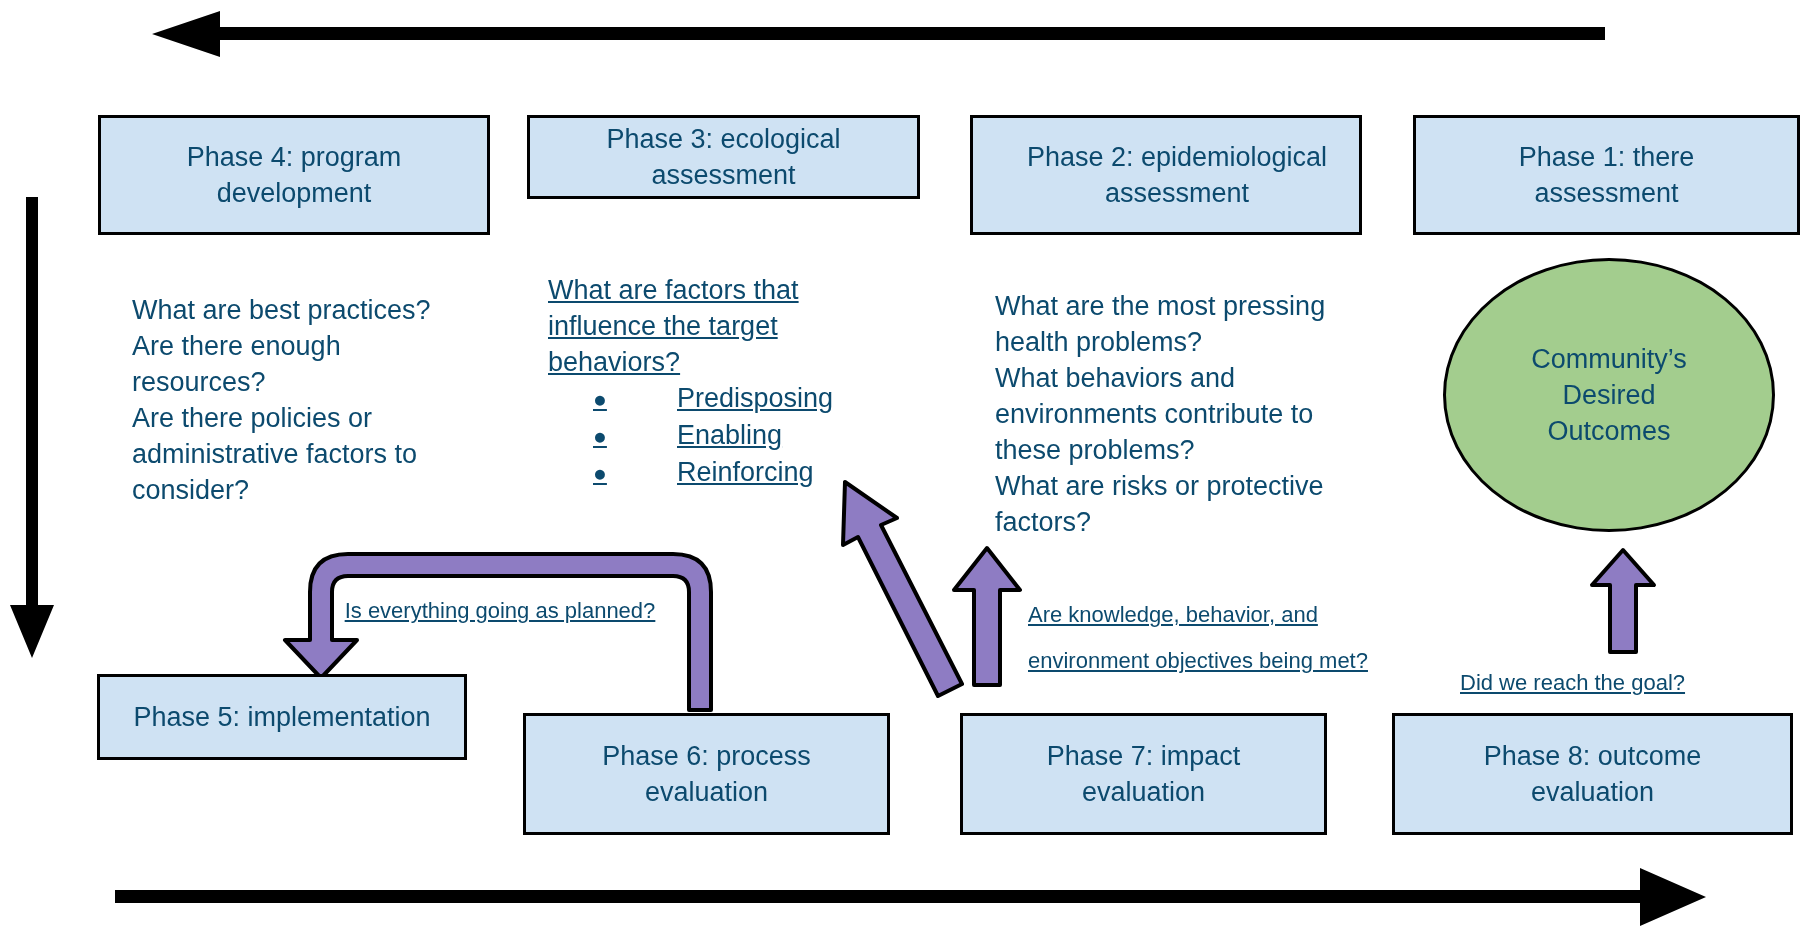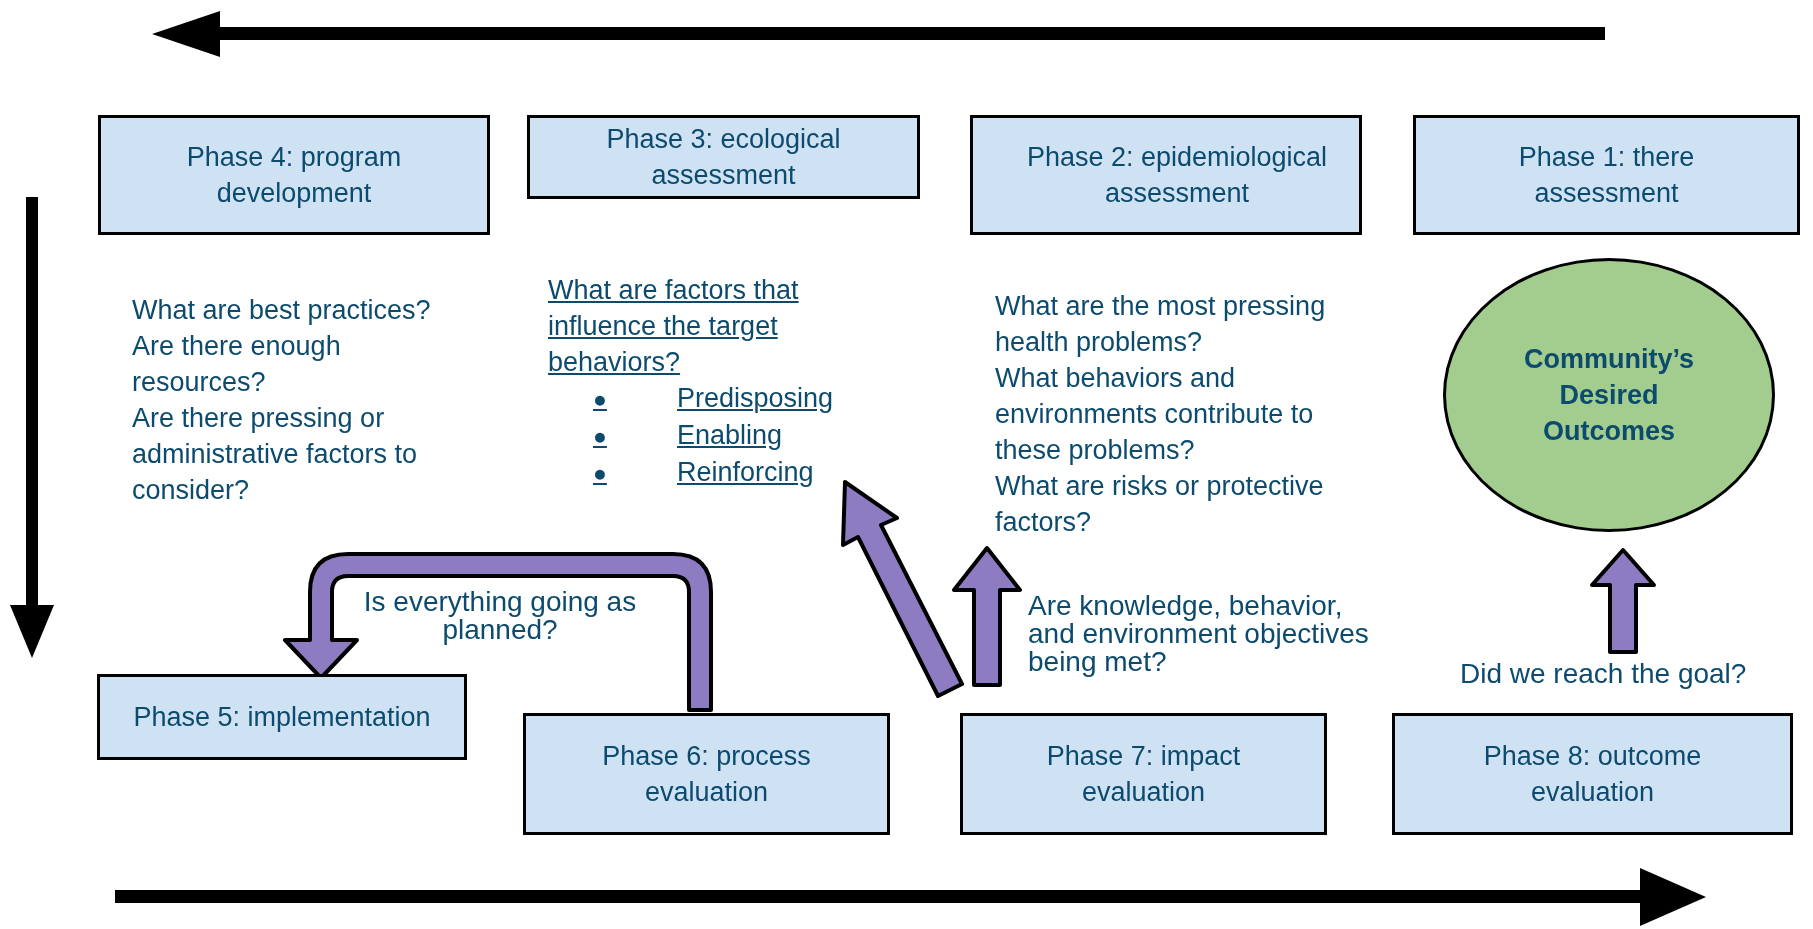--- a/index.html
+++ b/index.html
@@ -14,27 +14,27 @@
     font-size:27px;line-height:36px;
   }
   .box .ttl{display:block;}
   .pad-narrow .ttl{padding:0 45px;}
   .pad-mid .ttl{padding:0 20px;}
   .ellipse{
     position:absolute;background:#a3cd8e;border:3px solid #000;border-radius:50%;box-sizing:border-box;
     display:flex;align-items:center;justify-content:center;text-align:center;
     font-size:27px;line-height:36px;
   }
-  .ellipse .ttl{display:block;width:200px;font-weight:bold;}
+  .ellipse .ttl{display:block;width:200px;}
   .notes{position:absolute;font-size:27px;line-height:36px;margin-top:40px;}
   .notes p{margin:0;}
   ul.blist{list-style:none;margin:0;padding:0;}
   ul.blist li{display:flex;align-items:baseline;}
   ul.blist .dot{margin-left:45px;width:84px;font-size:23px;}
-  .arrow-label{position:absolute;font-size:28px;line-height:28px;}
+  .arrow-label{position:absolute;font-size:22px;line-height:46px;text-decoration:underline;}
   .center{text-align:center;}
   .nowrap{white-space:nowrap;}
 </style>
 </head>
 <body>
 
 <div class="canvas">
 
   <svg class="arrows" viewBox="0 0 1813 929">
 
@@ -57,21 +57,21 @@
   <div class="box pad-mid" style="left:970px;top:115px;width:392px;height:120px;padding-left:22px;">
     <span class="ttl">Phase 2: epidemiological assessment</span>
   </div>
   <div class="box pad-narrow" style="left:1413px;top:115px;width:387px;height:120px;">
     <span class="ttl">Phase 1: there assessment</span>
   </div>
 
   <div class="notes" style="left:132px;top:252px;width:310px;">
     <p>What are best practices?</p>
     <p>Are there enough resources?</p>
-    <p>Are there pressing or administrative factors to consider?</p>
+    <p>Are there policies or administrative factors to consider?</p>
   </div>
 
   <div class="notes" style="left:548px;top:232px;width:320px;text-decoration:underline;">
     <p>What are factors that influence the target behaviors?</p>
     <ul class="blist">
       <li>
         <span class="dot">●</span>
         <span>Predisposing</span>
       </li>
       <li>

